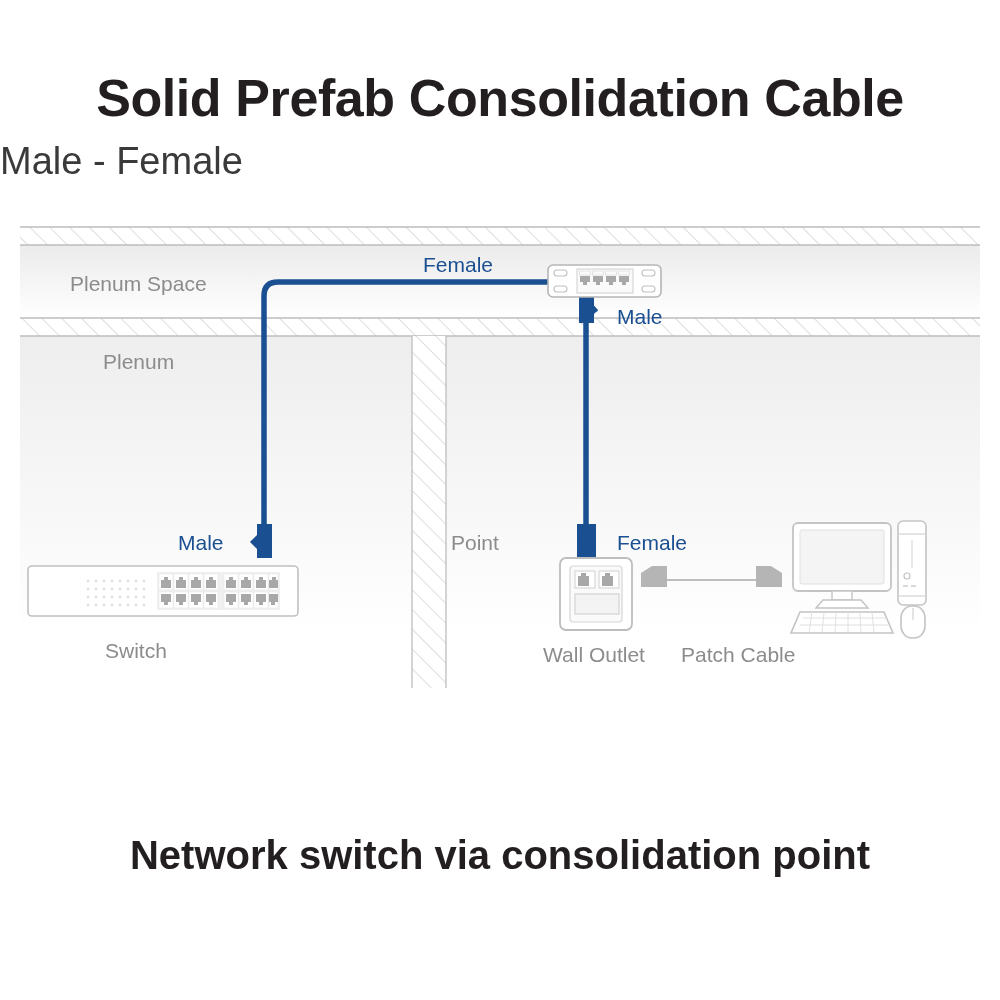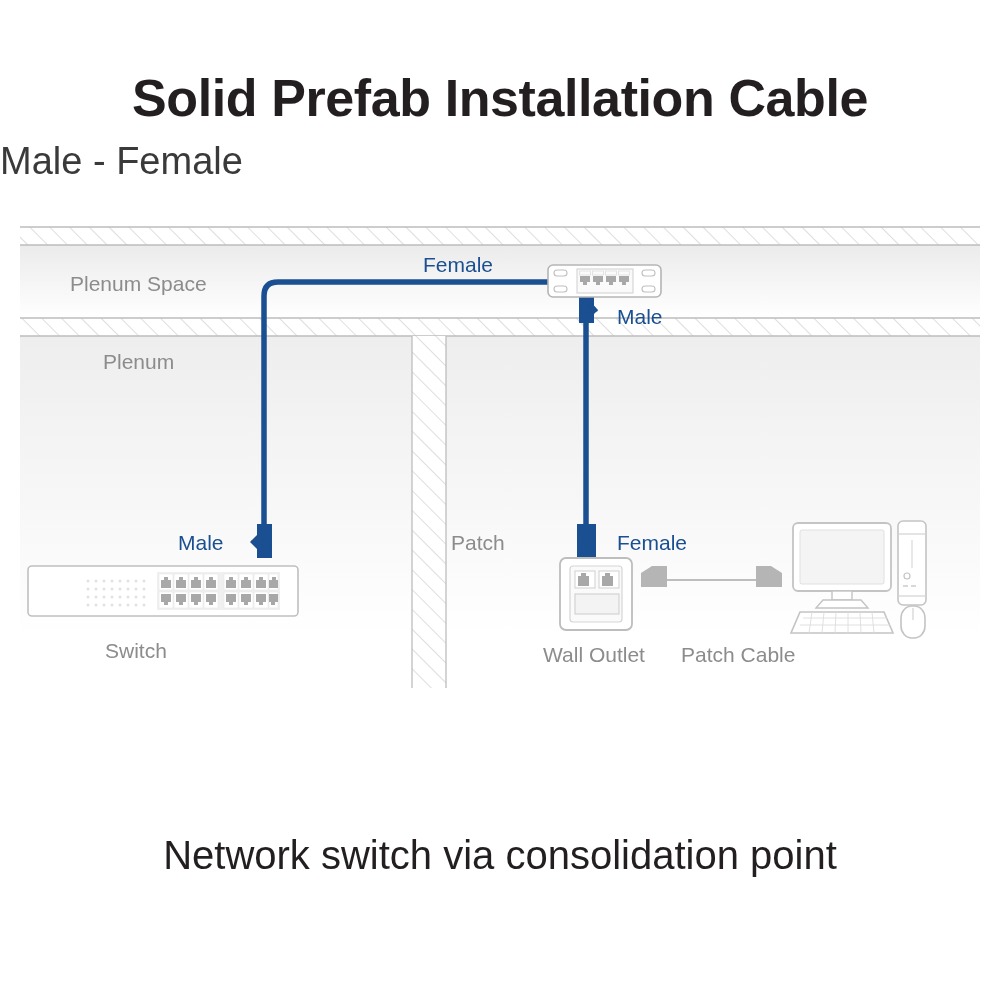--- a/index.html
+++ b/index.html
@@ -26,21 +26,21 @@
     text-align:left;
     font-size:38px;font-weight:400;color:#3a3a3a;
     white-space:nowrap;
   }
   .caption{
     position:absolute;left:0;top:832px;width:1000px;
     text-align:center;
     font-size:40px;font-weight:400;color:#231f20;
     line-height:1.18;
   }
-  .caption span{display:block;}
+  .caption span{display:block;font-weight:bold;}
 
   
   #diagram{position:absolute;left:0;top:0;width:1000px;height:1000px;}
 
   
   .lbl{
     position:absolute;
     color:#8c8c8c;
     font-size:21px;
     font-weight:400;
@@ -63,21 +63,21 @@
   #lbl-female-top{left:423px;top:253px;}
   #lbl-male-top{left:617px;top:305px;}
   #lbl-male-left{left:178px;top:531px;}
   #lbl-female-right{left:617px;top:531px;}
 </style>
 </head>
 <body>
 
 <div id="stage">
 
-  <div class="title">Solid Prefab Installation Cable</div>
+  <div class="title">Solid Prefab Consolidation Cable</div>
   <div class="subtitle">Male - Female</div>
 
   <svg id="diagram" viewBox="0 0 1000 1000">
     <defs>
 
       <pattern id="hatch" width="14" height="14" patternUnits="userSpaceOnUse" patternTransform="rotate(-45)">
         <rect width="14" height="14" fill="#ffffff"></rect>
         <line x1="0" y1="0" x2="0" y2="14" stroke="#c9c9c9" stroke-width="1.2"></line>
       </pattern>
 
@@ -325,21 +325,21 @@
 
       <g>
         <rect x="901" y="606" width="24" height="32" rx="11" ry="12" fill="#ffffff" stroke="#c4c4c4" stroke-width="1.6"></rect>
         <line x1="913" y1="608" x2="913" y2="620" stroke="#d2d2d2" stroke-width="1.2"></line>
       </g>
     </g>
   </svg>
 
   <div class="lbl" id="lbl-plenum">Plenum Space</div>
   <div class="lbl" id="lbl-ceiling">Plenum</div>
-  <div class="lbl" id="lbl-wall">Patch</div>
+  <div class="lbl" id="lbl-wall">Point</div>
   <div class="lbl" id="lbl-switch">Switch</div>
   <div class="lbl" id="lbl-outlet">Wall Outlet</div>
   <div class="lbl" id="lbl-patch">Patch Cable</div>
 
   <div class="lbl-blue" id="lbl-female-top">Female</div>
   <div class="lbl-blue" id="lbl-male-top">Male</div>
   <div class="lbl-blue" id="lbl-male-left">Male</div>
   <div class="lbl-blue" id="lbl-female-right">Female</div>
 
   <div class="caption">

